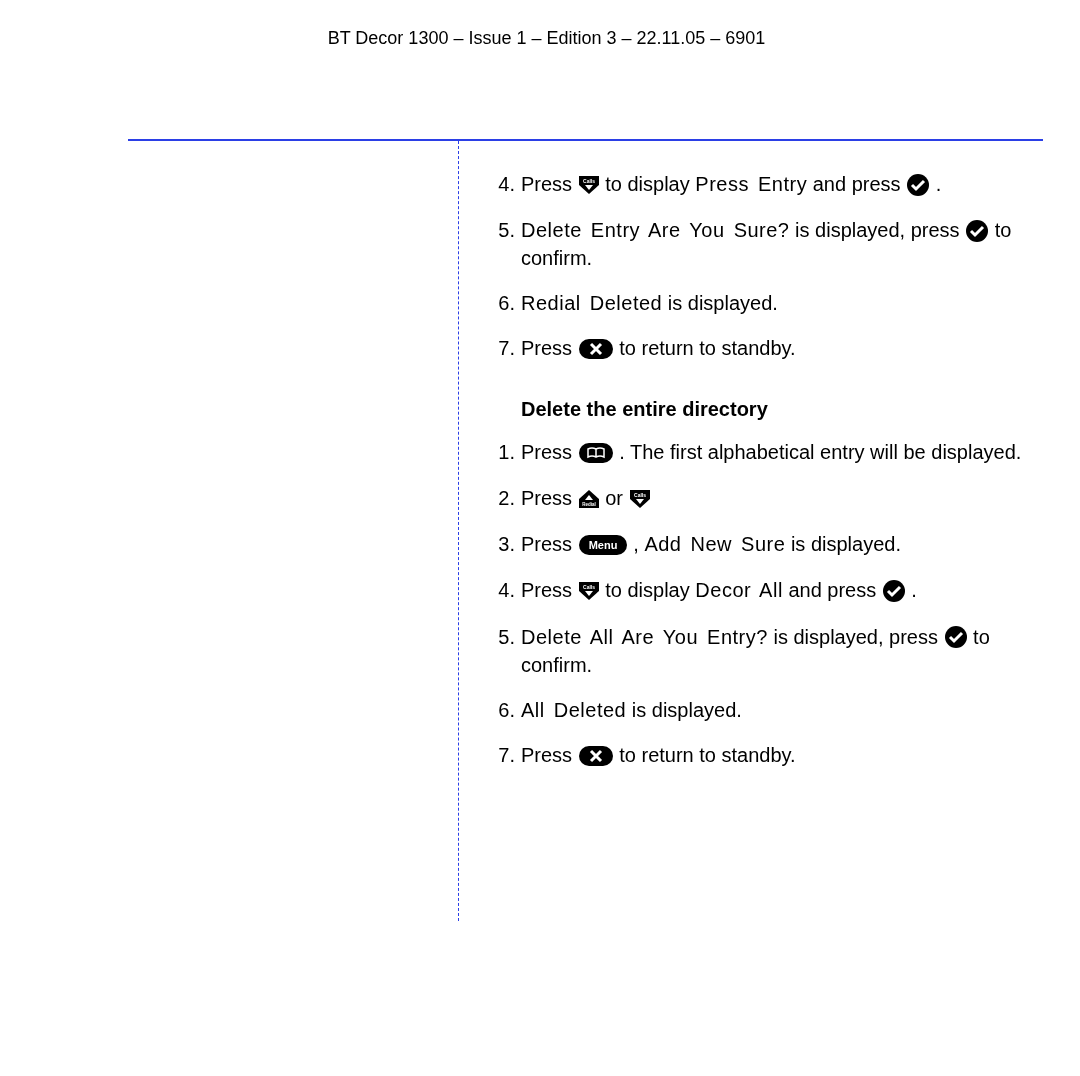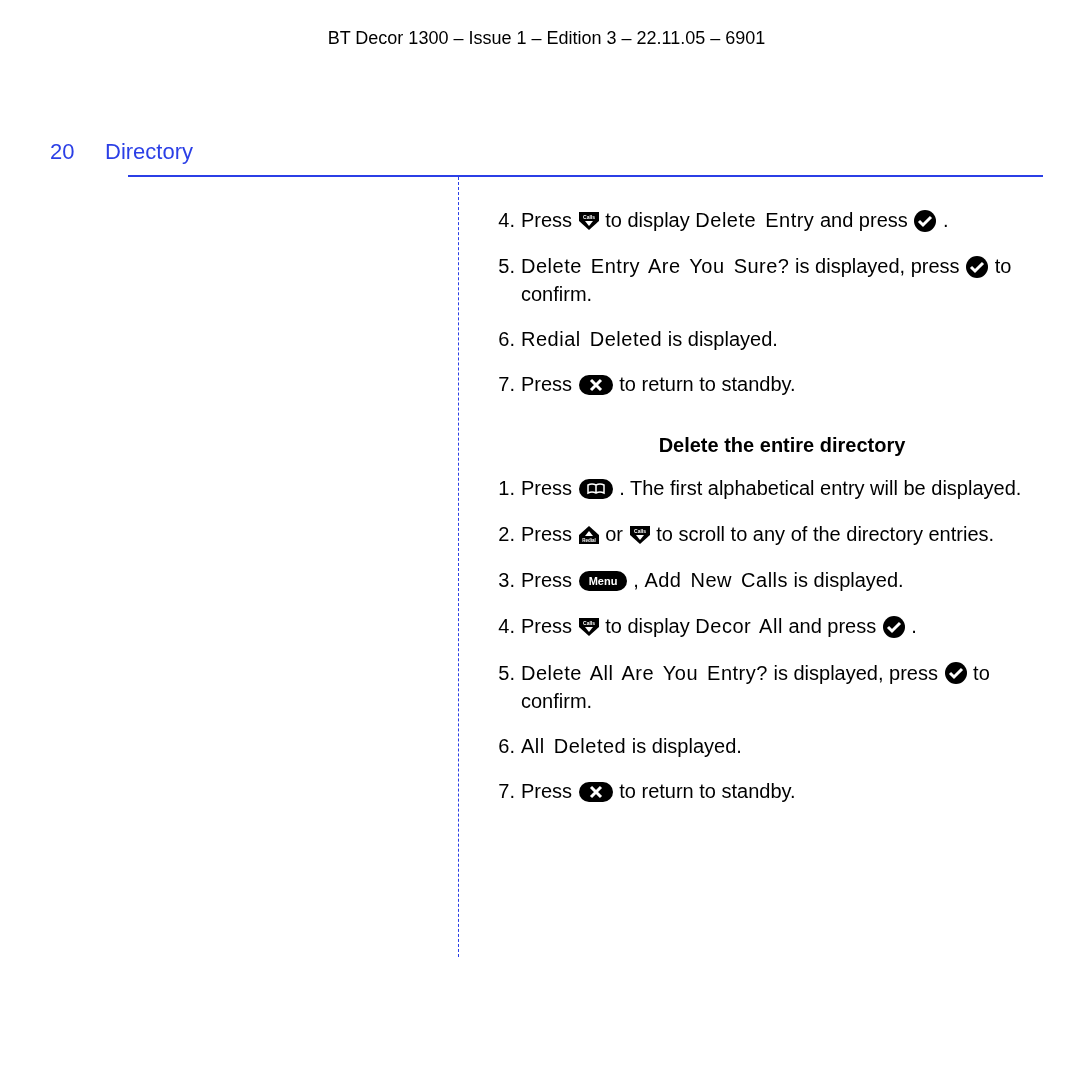--- a/index.html
+++ b/index.html
@@ -70,21 +70,20 @@
     text-align: right;
     padding-right: 6px;
   }
   .step-body {
     flex: 1;
   }
   .subheading {
     font-weight: bold;
     font-size: 20px;
     margin: 34px 0 18px 32px;
-    text-align: center;
   }
   .lcd {
     letter-spacing: 0.5px;
     word-spacing: 3px;
     font-family: Arial, Helvetica, sans-serif;
   }
   
   .icon {
     display: inline-block;
     vertical-align: middle;
@@ -93,44 +92,40 @@
     font-weight: bold;
   }
   svg { display: inline-block; vertical-align: middle; }
 </style>
 </head>
 <body>
 
 <div class="page">
   <div class="header-line">BT Decor 1300 – Issue 1 – Edition 3 – 22.11.05 – 6901</div>
 
-  <div class="title-row">
-    <div class="page-number">20</div>
-    <div class="section-title">Directory</div>
-  </div>
 
   <hr class="rule">
 
   <div class="two-col">
     <div class="left-col"></div>
     <div class="right-col">
 
       <div class="step">
         <div class="step-num">4.</div>
         <div class="step-body">
           <span>Press </span>
           <span class="icon">
             <svg width="22" height="20" viewBox="0 0 22 20">
               <path d="M1 1 H21 V10 Q21 10 11 19 Q1 10 1 10 Z" fill="#000"></path>
               <text x="11" y="8" font-size="5" fill="#fff" text-anchor="middle">Calls</text>
               <path d="M7 10 L15 10 L11 15 Z" fill="#fff"></path>
             </svg>
           </span>
           <span> to display </span>
-          <span class="lcd">Delete Entry</span>
+          <span class="lcd">Press Entry</span>
           <span> and press </span>
           <span class="icon">
             <svg width="24" height="24" viewBox="0 0 24 24">
               <circle cx="12" cy="12" r="11" fill="#000"></circle>
               <path d="M6 12 L10 16 L18 8" stroke="#fff" stroke-width="3" fill="none"></path>
             </svg>
           </span>
           <span>.</span>
         </div>
       </div>
@@ -200,36 +195,35 @@
             </svg>
           </span>
           <span> or </span>
           <span class="icon">
             <svg width="22" height="20" viewBox="0 0 22 20">
               <path d="M1 1 H21 V10 Q21 10 11 19 Q1 10 1 10 Z" fill="#000"></path>
               <text x="11" y="8" font-size="5" fill="#fff" text-anchor="middle">Calls</text>
               <path d="M7 10 L15 10 L11 15 Z" fill="#fff"></path>
             </svg>
           </span>
-          <span> to scroll to any of the directory entries.</span>
         </div>
       </div>
 
       <div class="step">
         <div class="step-num">3.</div>
         <div class="step-body">
           <span>Press </span>
           <span class="icon">
             <svg width="50" height="22" viewBox="0 0 50 22">
               <rect x="1" y="1" rx="10" ry="10" width="48" height="20" fill="#000"></rect>
               <text x="25" y="15" font-size="11" fill="#fff" text-anchor="middle">Menu</text>
             </svg>
           </span>
           <span>, </span>
-          <span class="lcd">Add New Calls</span>
+          <span class="lcd">Add New Sure</span>
           <span> is displayed.</span>
         </div>
       </div>
 
       <div class="step">
         <div class="step-num">4.</div>
         <div class="step-body">
           <span>Press </span>
           <span class="icon">
             <svg width="22" height="20" viewBox="0 0 22 20">

